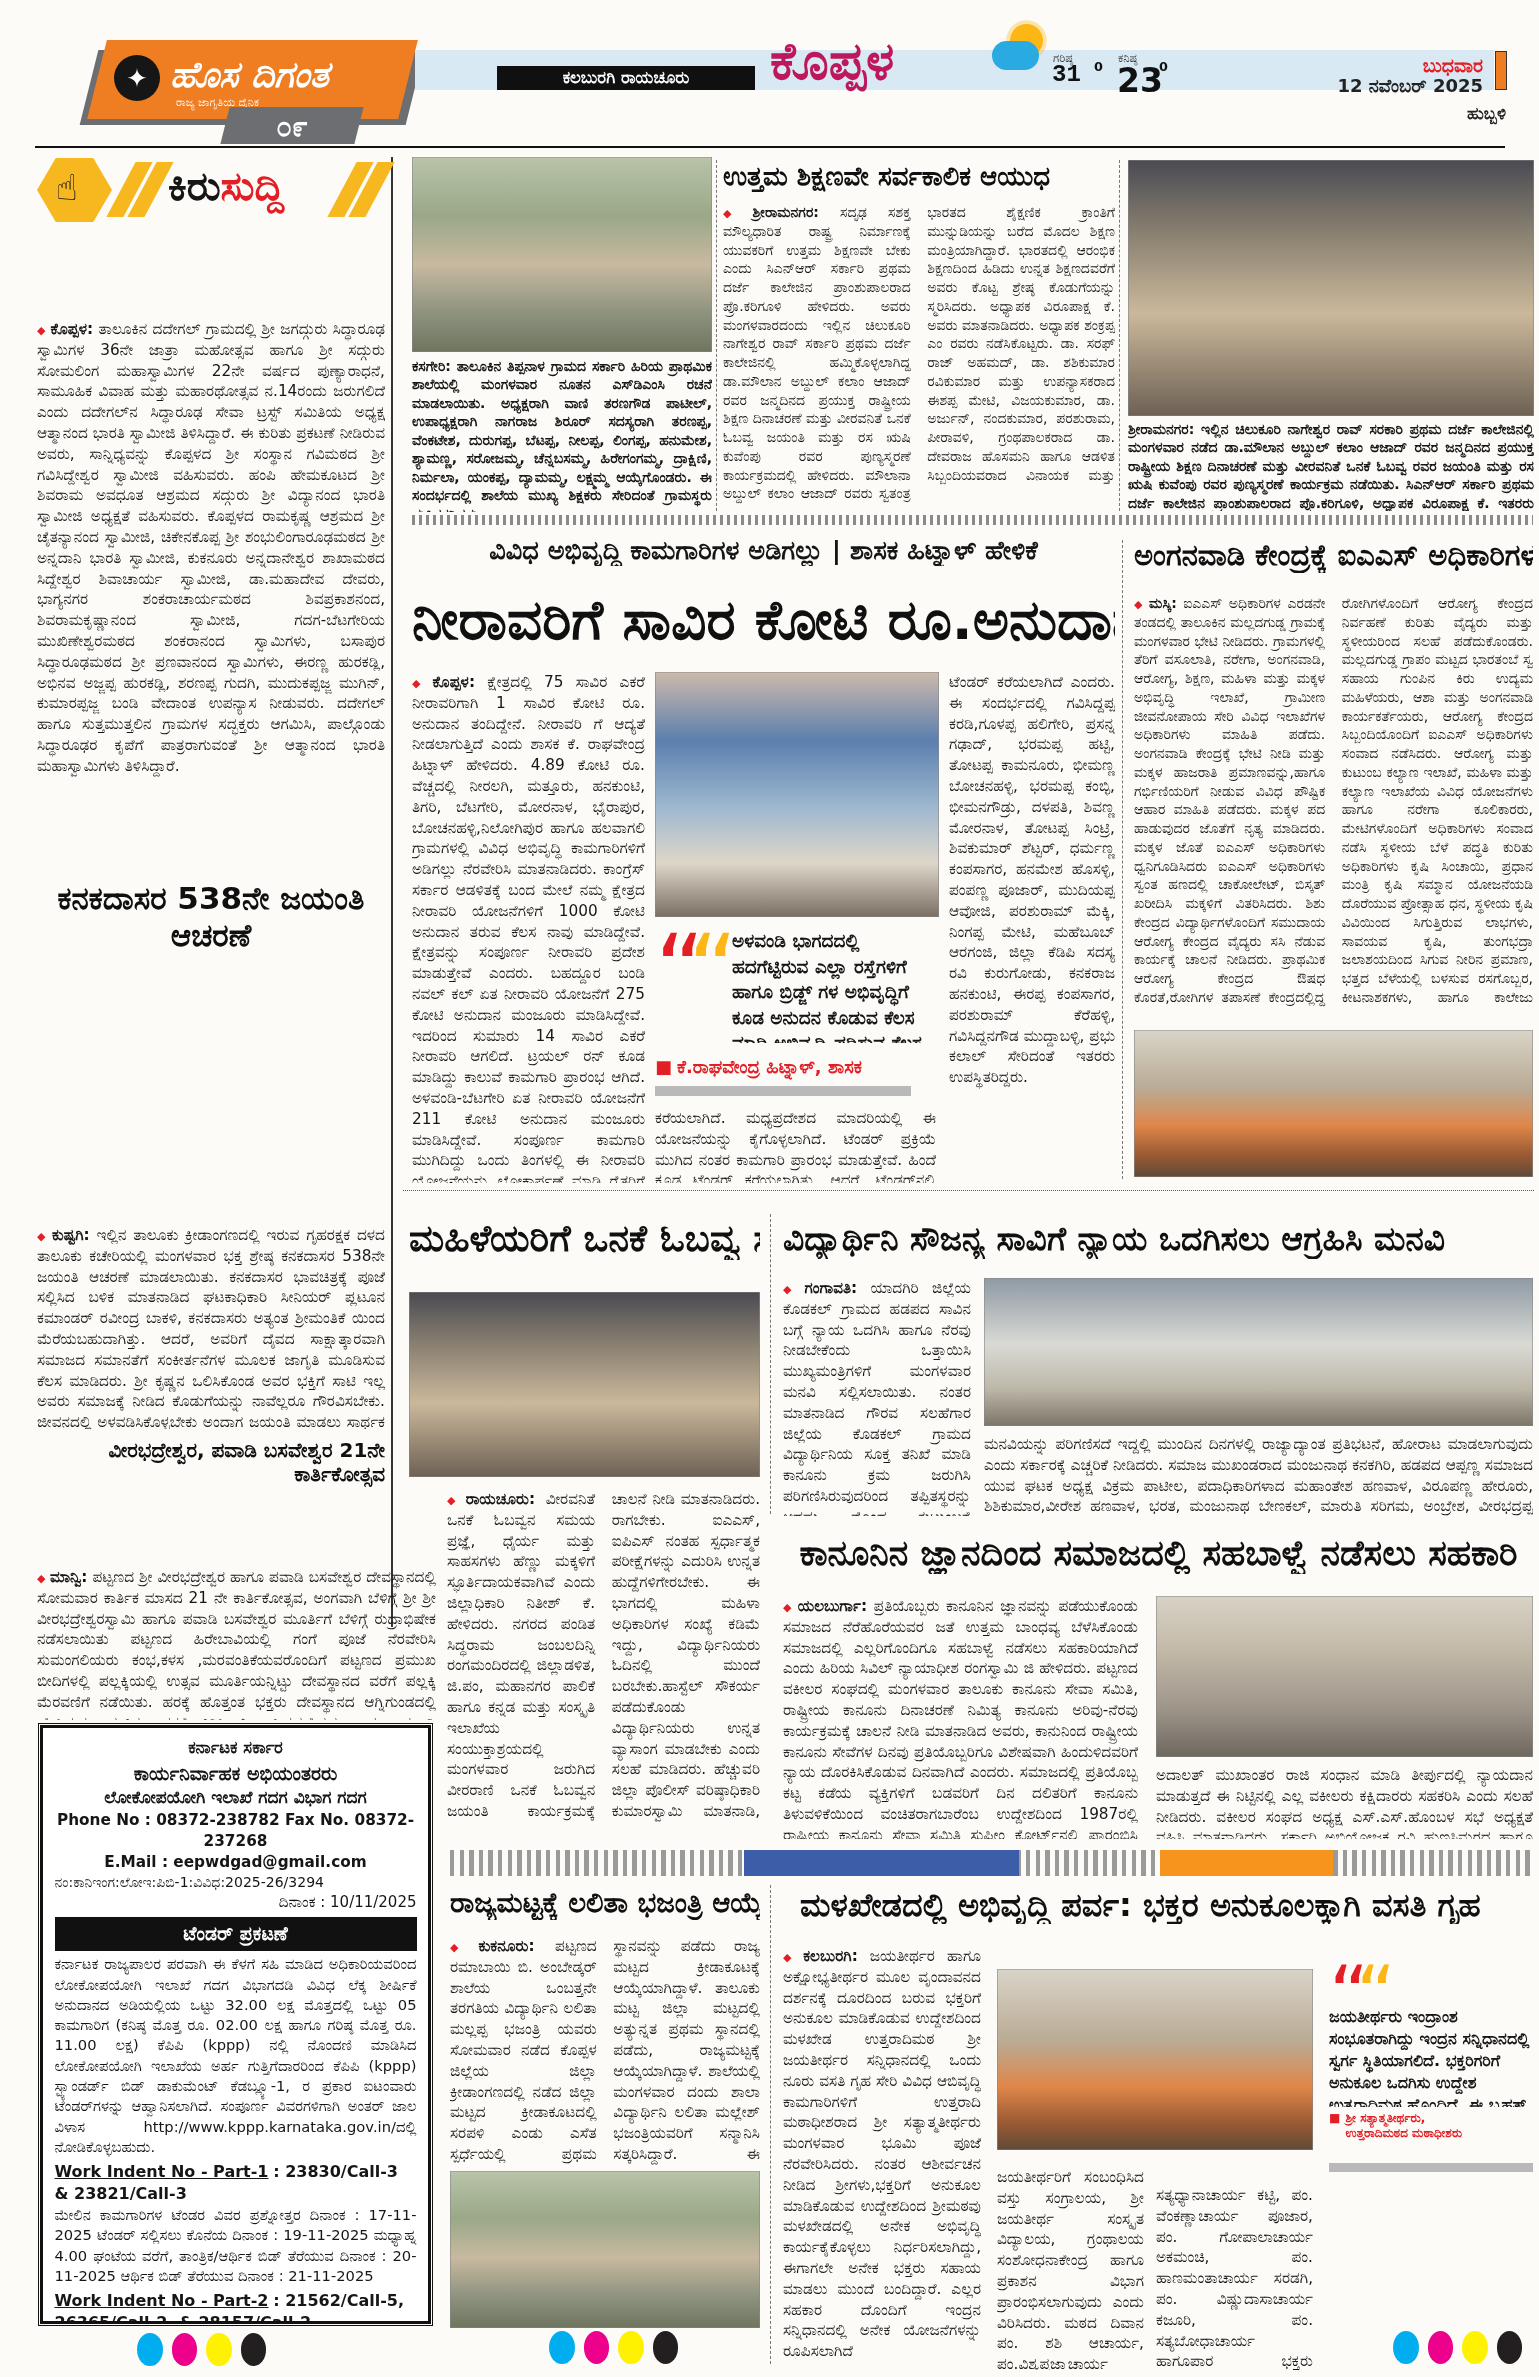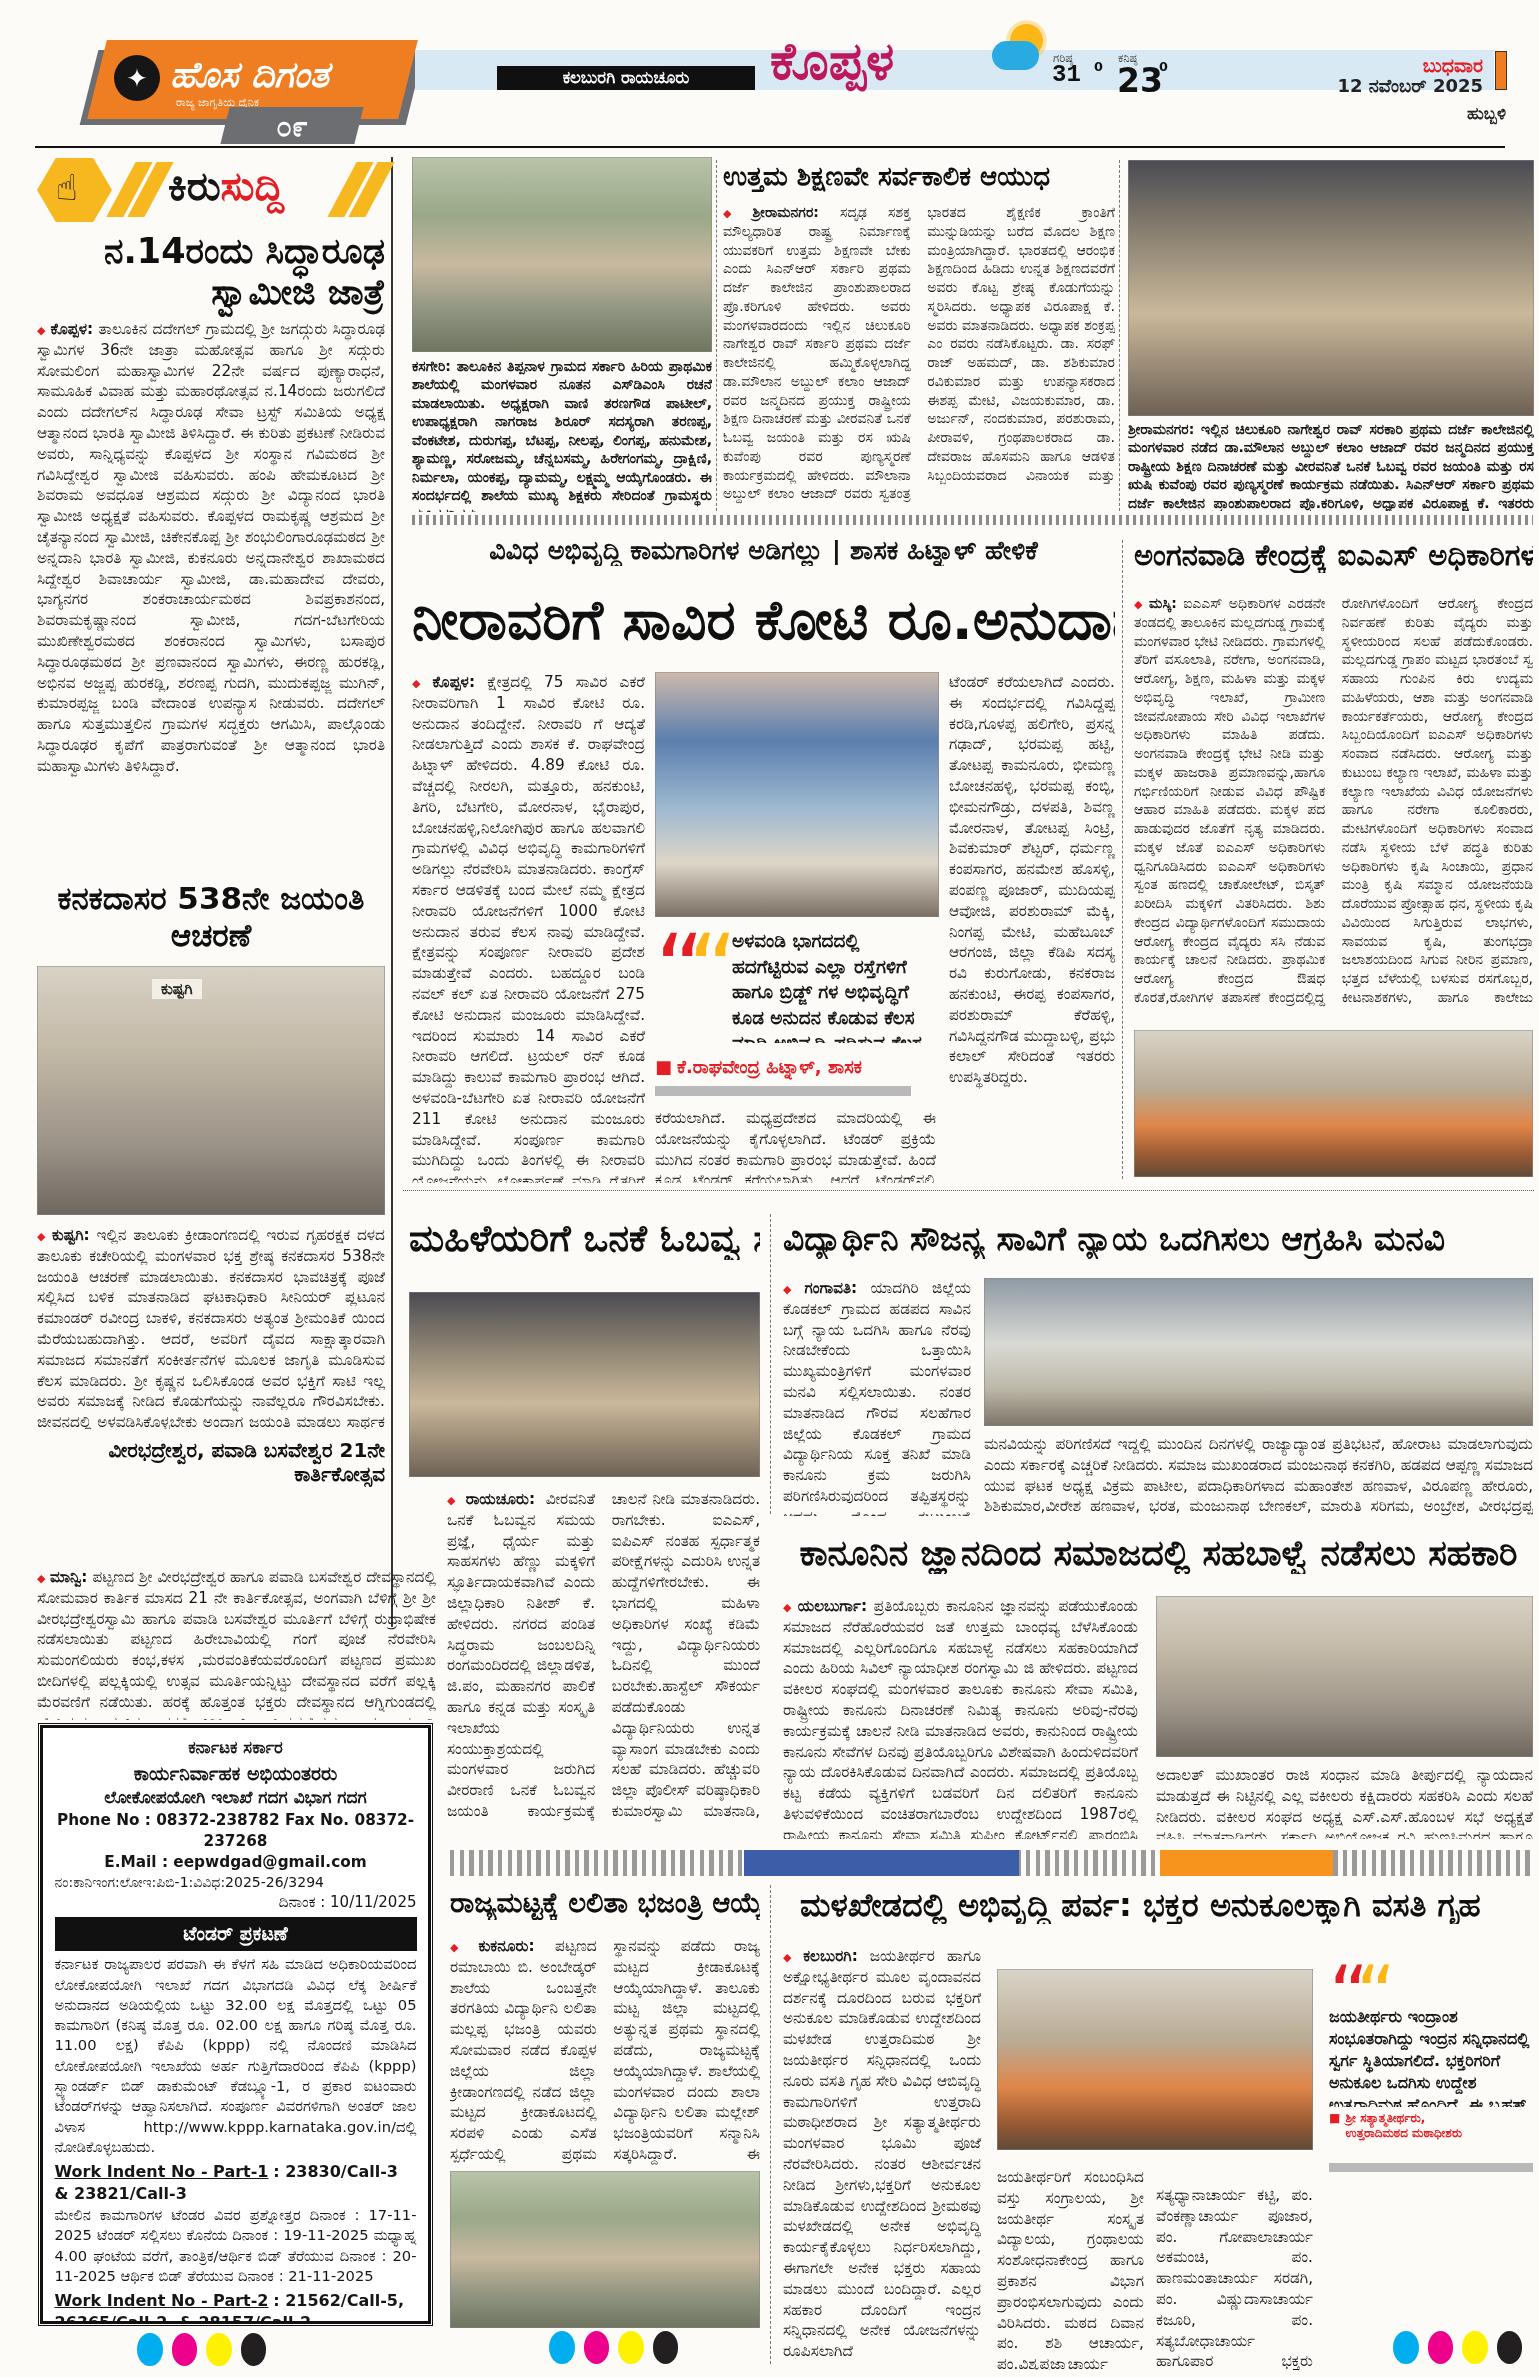--- a/index.html
+++ b/index.html
@@ -82,30 +82,26 @@
     <div class="abs" style="left:19px;top:9px;font-size:36px;color:#161616;">☝</div>
     <span class="chev abs" style="left:84px;top:3.8px;"></span>
     <span class="chev abs" style="left:105px;top:3.8px;"></span>
     <div class="abs bold" style="left:131px;top:5.1px;font-size:40px;">
       <span>ಕಿರು</span><span class="red">ಸುದ್ದಿ</span>
     </div>
     <span class="chev abs" style="left:305px;top:3.8px;"></span>
     <span class="chev abs" style="left:326px;top:3.8px;"></span>
   </div>
 
-  <div class="abs hl" style="left:37px;top:231px;width:348px;font-size:35px;line-height:1.18;text-align:right;">ನ.14ರಂದು ಸಿದ್ಧಾರೂಢ ಸ್ವಾಮೀಜಿ ಜಾತ್ರೆ</div>
   <div class="abs body-txt ov" style="left:37px;top:319px;width:348px;height:551px;">
     <span class="dm">◆</span><span class="dl">ಕೊಪ್ಪಳ:</span>
     <span>ತಾಲೂಕಿನ ದದೇಗಲ್ ಗ್ರಾಮದಲ್ಲಿ ಶ್ರೀ ಜಗದ್ಗುರು ಸಿದ್ಧಾರೂಢ ಸ್ವಾಮಿಗಳ 36ನೇ ಜಾತ್ರಾ ಮಹೋತ್ಸವ ಹಾಗೂ ಶ್ರೀ ಸದ್ಗುರು ಸೋಮಲಿಂಗ ಮಹಾಸ್ವಾಮಿಗಳ 22ನೇ ವರ್ಷದ ಪುಣ್ಯಾರಾಧನೆ, ಸಾಮೂಹಿಕ ವಿವಾಹ ಮತ್ತು ಮಹಾರಥೋತ್ಸವ ನ.14ರಂದು ಜರುಗಲಿದೆ ಎಂದು ದದೇಗಲ್‌ನ ಸಿದ್ಧಾರೂಢ ಸೇವಾ ಟ್ರಸ್ಟ್ ಸಮಿತಿಯ ಅಧ್ಯಕ್ಷ ಆತ್ಮಾನಂದ ಭಾರತಿ ಸ್ವಾಮೀಜಿ ತಿಳಿಸಿದ್ದಾರೆ. ಈ ಕುರಿತು ಪ್ರಕಟಣೆ ನೀಡಿರುವ ಅವರು, ಸಾನ್ನಿಧ್ಯವನ್ನು ಕೊಪ್ಪಳದ ಶ್ರೀ ಸಂಸ್ಥಾನ ಗವಿಮಠದ ಶ್ರೀ ಗವಿಸಿದ್ದೇಶ್ವರ ಸ್ವಾಮೀಜಿ ವಹಿಸುವರು. ಹಂಪಿ ಹೇಮಕೂಟದ ಶ್ರೀ ಶಿವರಾಮ ಅವಧೂತ ಆಶ್ರಮದ ಸದ್ಗುರು ಶ್ರೀ ವಿದ್ಯಾನಂದ ಭಾರತಿ ಸ್ವಾಮೀಜಿ ಅಧ್ಯಕ್ಷತೆ ವಹಿಸುವರು. ಕೊಪ್ಪಳದ ರಾಮಕೃಷ್ಣ ಆಶ್ರಮದ ಶ್ರೀ ಚೈತನ್ಯಾನಂದ ಸ್ವಾಮೀಜಿ, ಚಿಕೇನಕೊಪ್ಪ ಶ್ರೀ ಶಂಭುಲಿಂಗಾರೂಢಮಠದ ಶ್ರೀ ಅನ್ನದಾನಿ ಭಾರತಿ ಸ್ವಾಮೀಜಿ, ಕುಕನೂರು ಅನ್ನದಾನೇಶ್ವರ ಶಾಖಾಮಠದ ಸಿದ್ದೇಶ್ವರ ಶಿವಾಚಾರ್ಯ ಸ್ವಾಮೀಜಿ, ಡಾ.ಮಹಾದೇವ ದೇವರು, ಭಾಗ್ಯನಗರ ಶಂಕರಾಚಾರ್ಯಮಠದ ಶಿವಪ್ರಕಾಶನಂದ, ಶಿವರಾಮಕೃಷ್ಣಾನಂದ ಸ್ವಾಮೀಜಿ, ಗದಗ-ಬೆಟಗೇರಿಯ ಮುಖಿಣೇಶ್ವರಮಠದ ಶಂಕರಾನಂದ ಸ್ವಾಮಿಗಳು, ಬಸಾಪುರ ಸಿದ್ಧಾರೂಢಮಠದ ಶ್ರೀ ಪ್ರಣವಾನಂದ ಸ್ವಾಮಿಗಳು, ಈರಣ್ಣ ಹುರಕಡ್ಲಿ, ಅಭಿನವ ಅಜ್ಜಪ್ಪ ಹುರಕಡ್ಲಿ, ಶರಣಪ್ಪ ಗುದಗಿ, ಮುದುಕಪ್ಪಜ್ಜ ಮುಗಿನ್, ಕುಮಾರಪ್ಪಜ್ಜ ಬಂಡಿ ವೇದಾಂತ ಉಪನ್ಯಾಸ ನೀಡುವರು. ದದೇಗಲ್ ಹಾಗೂ ಸುತ್ತಮುತ್ತಲಿನ ಗ್ರಾಮಗಳ ಸದ್ಭಕ್ತರು ಆಗಮಿಸಿ, ಪಾಲ್ಗೊಂಡು ಸಿದ್ಧಾರೂಢರ ಕೃಪೆಗೆ ಪಾತ್ರರಾಗುವಂತೆ ಶ್ರೀ ಆತ್ಮಾನಂದ ಭಾರತಿ ಮಹಾಸ್ವಾಮಿಗಳು ತಿ‍ಳಿಸಿದ್ದಾರೆ.</span>
   </div>
 
   <div class="abs hl center" style="left:37px;top:880px;width:348px;font-size:31px;line-height:1.2;">ಕನಕದಾಸರ 538ನೇ ಜಯಂತಿ ಆಚರಣೆ</div>
-  <div class="abs photo indoor" style="left:37px;top:966px;width:348px;height:249px;">
-    <div class="abs" style="left:115px;top:12.8px;background:#f2efe6;color:#222;font-size:15.3px;font-weight:bold;padding:1.3px 9px;">ಕುಷ್ಟಗಿ</div>
-  </div>
   <div class="abs body-txt ov" style="left:37px;top:1225px;width:348px;height:204px;">
     <span class="dm">◆</span><span class="dl">ಕುಷ್ಟಗಿ:</span>
     <span>ಇಲ್ಲಿನ ತಾಲೂಕು ಕ್ರೀಡಾಂಗಣದಲ್ಲಿ ಇರುವ ಗೃಹರಕ್ಷಕ ದಳದ ತಾಲೂಕು ಕಚೇರಿಯಲ್ಲಿ ಮಂಗಳವಾರ ಭಕ್ತ ಶ್ರೇಷ್ಠ ಕನಕದಾಸರ 538ನೇ ಜಯಂತಿ ಆಚರಣೆ ಮಾಡಲಾಯಿತು. ಕನಕದಾಸರ ಭಾವಚಿತ್ರಕ್ಕೆ ಪೂಜೆ ಸಲ್ಲಿಸಿದ ಬಳಿಕ ಮಾತನಾಡಿದ ಘಟಕಾಧಿಕಾರಿ ಸೀನಿಯರ್ ಪ್ಲಟೂನ ಕಮಾಂಡರ್ ರವೀಂದ್ರ ಬಾಕಳಿ, ಕನಕದಾಸರು ಅತ್ಯಂತ ಶ್ರೀಮಂತಿಕೆ ಯಿಂದ ಮೆರೆಯಬಹುದಾಗಿತ್ತು. ಆದರೆ, ಅವರಿಗೆ ದೈವದ ಸಾಕ್ಷಾತ್ಕಾರವಾಗಿ ಸಮಾಜದ ಸಮಾನತೆಗೆ ಸಂಕೀರ್ತನೆಗಳ ಮೂಲಕ ಜಾಗೃತಿ ಮೂಡಿಸುವ ಕೆಲಸ ಮಾಡಿದರು. ಶ್ರೀ ಕೃಷ್ಣನ ಒಲಿಸಿಕೊಂಡ ಅವರ ಭಕ್ತಿಗೆ ಸಾಟಿ ಇಲ್ಲ ಅವರು ಸಮಾಜಕ್ಕೆ ನೀಡಿದ ಕೊಡುಗೆಯನ್ನು ನಾವೆಲ್ಲರೂ ಗೌರವಿಸಬೇಕು. ಜೀವನದಲ್ಲಿ ಅಳವಡಿಸಿಕೊಳ್ಳಬೇಕು ಅಂದಾಗ ಜಯಂತಿ ಮಾಡಲು ಸಾರ್ಥಕ ಎಂದು ಹೇಳಿದರು. ನಂತರ ಪ್ಲಟೂನ ಕಮಾಂಡರ್ ನಾಗರಾಜ ಬಡಿಗೇರ ಅವರು ಕನಕದಾಸರ ಕೀರ್ತನೆಗಳನ್ನು ಹಾಡಿ ರಂಜಿಸಿದರು. ಈ ಸಂದರ್ಭದಲ್ಲಿ ಹಿರಿಯ ಗೃಹರಕ್ಷಕ ಶಿವಪ್ಪ ಚೂರಿ, ರಾಘವೇಂದ್ರ ಟೆಕ್ಕಳಿಕಿ, ಪರಶುರಾಮ ಮೇಟಿ, ಶರಣಪ್ಪ ಗಾದಾರಿ, ರವಿ ಮಡಿವಾಳರ ಉಪಸ್ಥಿತರಿದ್ದರು.</span>
   </div>
 
   <div class="abs hl" style="left:37px;top:1438px;width:348px;font-size:20px;line-height:1.2;text-align:right;">ವೀರಭದ್ರೇಶ್ವರ, ಪವಾಡಿ ಬಸವೇಶ್ವರ 21ನೇ ಕಾರ್ತಿಕೋತ್ಸವ</div>
   <div class="abs body-txt ov" style="left:37px;top:1567px;width:399px;height:153px;">
     <span class="dm">◆</span><span class="dl">ಮಾನ್ವಿ:</span>
     <span>ಪಟ್ಟಣದ ಶ್ರೀ ವೀರಭದ್ರೇಶ್ವರ ಹಾಗೂ ಪವಾಡಿ ಬಸವೇಶ್ವರ ದೇವಸ್ಥಾನದಲ್ಲಿ ಸೋಮವಾರ ಕಾರ್ತಿಕ ಮಾಸದ 21 ನೇ ಕಾರ್ತಿಕೋತ್ಸವ, ಅಂಗವಾಗಿ ಬೆಳಿಗ್ಗೆ ಶ್ರೀ ಶ್ರೀ ವೀರಭದ್ರೇಶ್ವರಸ್ವಾಮಿ ಹಾಗೂ ಪವಾಡಿ ಬಸವೇಶ್ವರ ಮೂರ್ತಿಗೆ ಬೆಳಿಗ್ಗೆ ರುದ್ರಾಭಿಷೇಕ ನಡೆಸಲಾಯಿತು ಪಟ್ಟಣದ ಹಿರೇಬಾವಿಯಲ್ಲಿ ಗಂಗೆ ಪೂಜೆ ನೆರವೇರಿಸಿ ಸುಮಂಗಲಿಯರು ಕಂಭ,ಕಳಸ ,ಮರವಂತಿಕೆಯವರೊಂದಿಗೆ ಪಟ್ಟಣದ ಪ್ರಮುಖ ಬೀದಿಗಳಲ್ಲಿ ಪಲ್ಲಕ್ಕಿಯಲ್ಲಿ ಉತ್ಸವ ಮೂರ್ತಿಯನ್ನಿಟ್ಟು ದೇವಸ್ಥಾನದ ವರೆಗೆ ಪಲ್ಲಕ್ಕಿ ಮೆರವಣಿಗೆ ನಡೆಯಿತು. ಹರಕ್ಕೆ ಹೊತ್ತಂತ ಭಕ್ತರು ದೇವಸ್ಥಾನದ ಆಗ್ನಿಗುಂಡದಲ್ಲಿ ಬೆಂಕಿಯನ್ನು ತುಳಿದು ಹರಕೆ ತಿರಿಸಿ ಶ್ರೀ ವೀರಭದ್ರೇಶ್ವರ ಹಾಗೂ ಪವಾಡಿ ಬಸವೇಶ್ವರನಿಗೆ ಹಣ್ಣು,ಕಾಯಿ ಸಮರ್ಪಿಸಿ ವಿಶೇಷ ಪೂಜೆ ಸಲ್ಲಿಸಿದರು.ಸಂಜೆ ಸಾವಿರಾರು ಭಕ್ತರು ಕಾರ್ತಿಕ ದೀಪವನ್ನು ಬೆಳಗಿಸಿ ರಥೋತ್ಸವ ನೆರವೇರಿಸಿದರು. ವಿವಿಧ ಭಜನಾ ಮಂಡಳಿಯವರಿಂದ ಭಜನೆ ನಡೆಯಿತು. ಭಕ್ತರಿಗೆ ಅನ್ನದಾಸೋಹ ನೆರವೇರಿಸಲಾಯಿತು.</span>
   </div>

